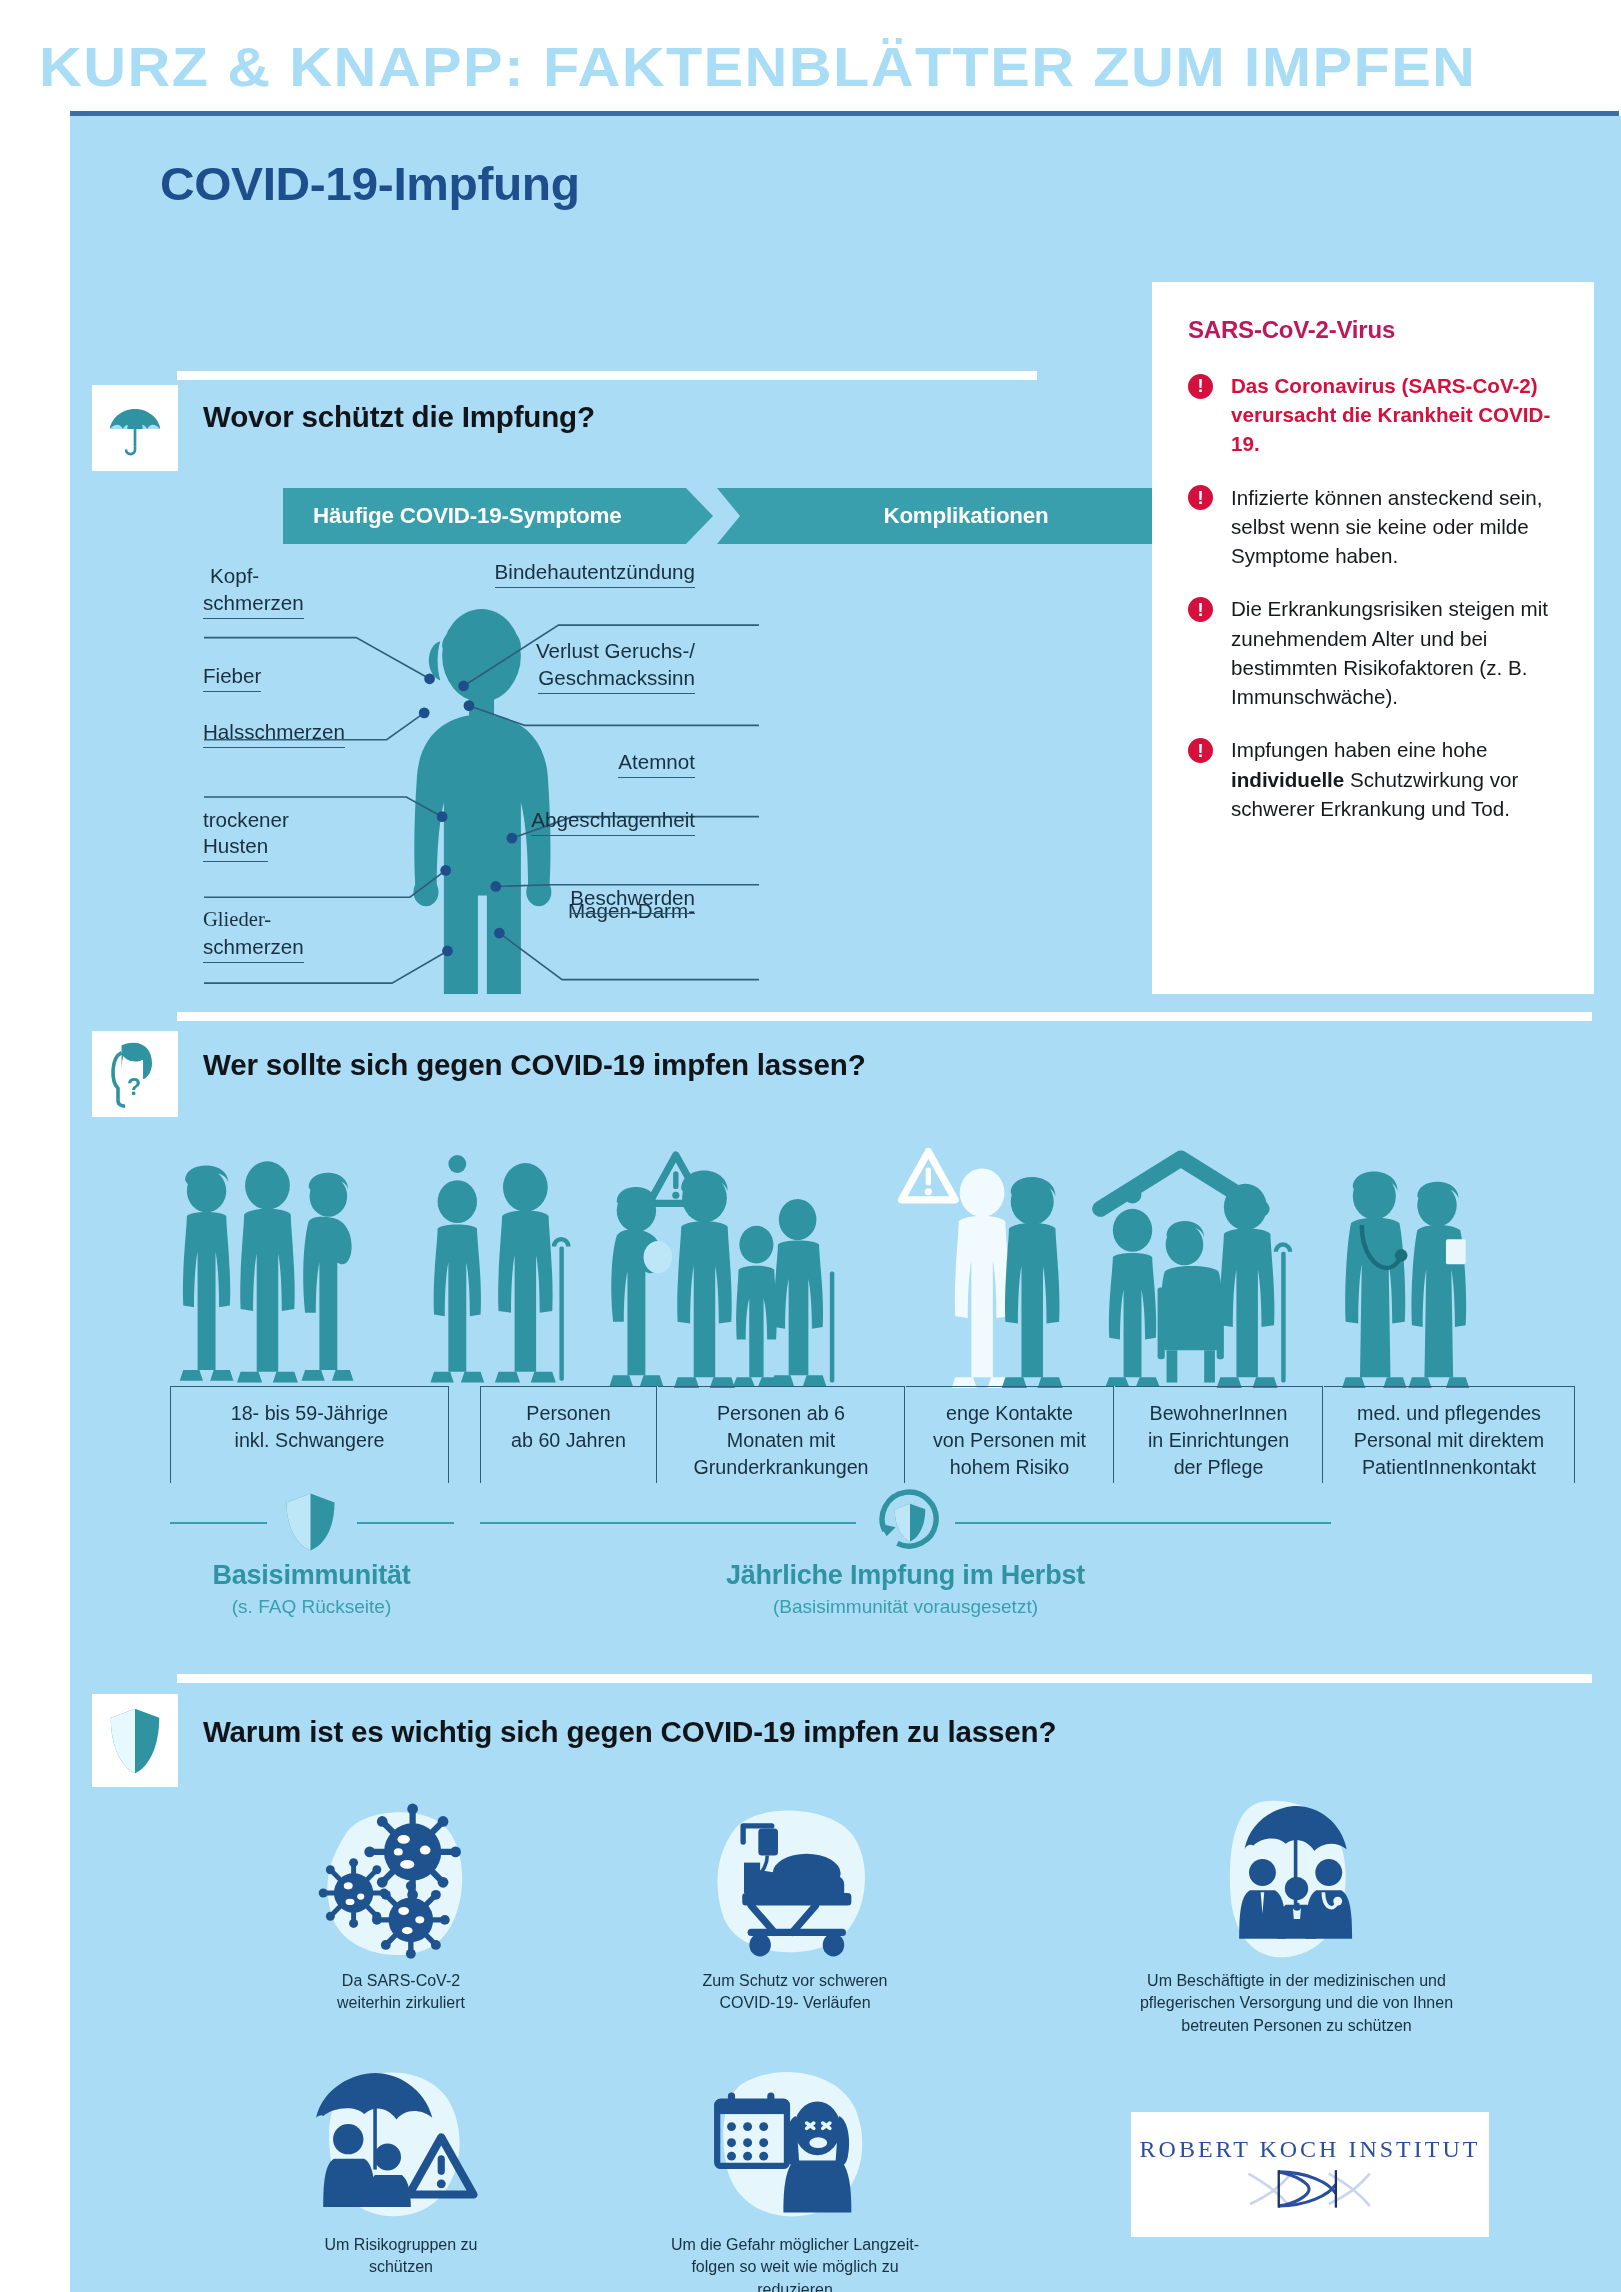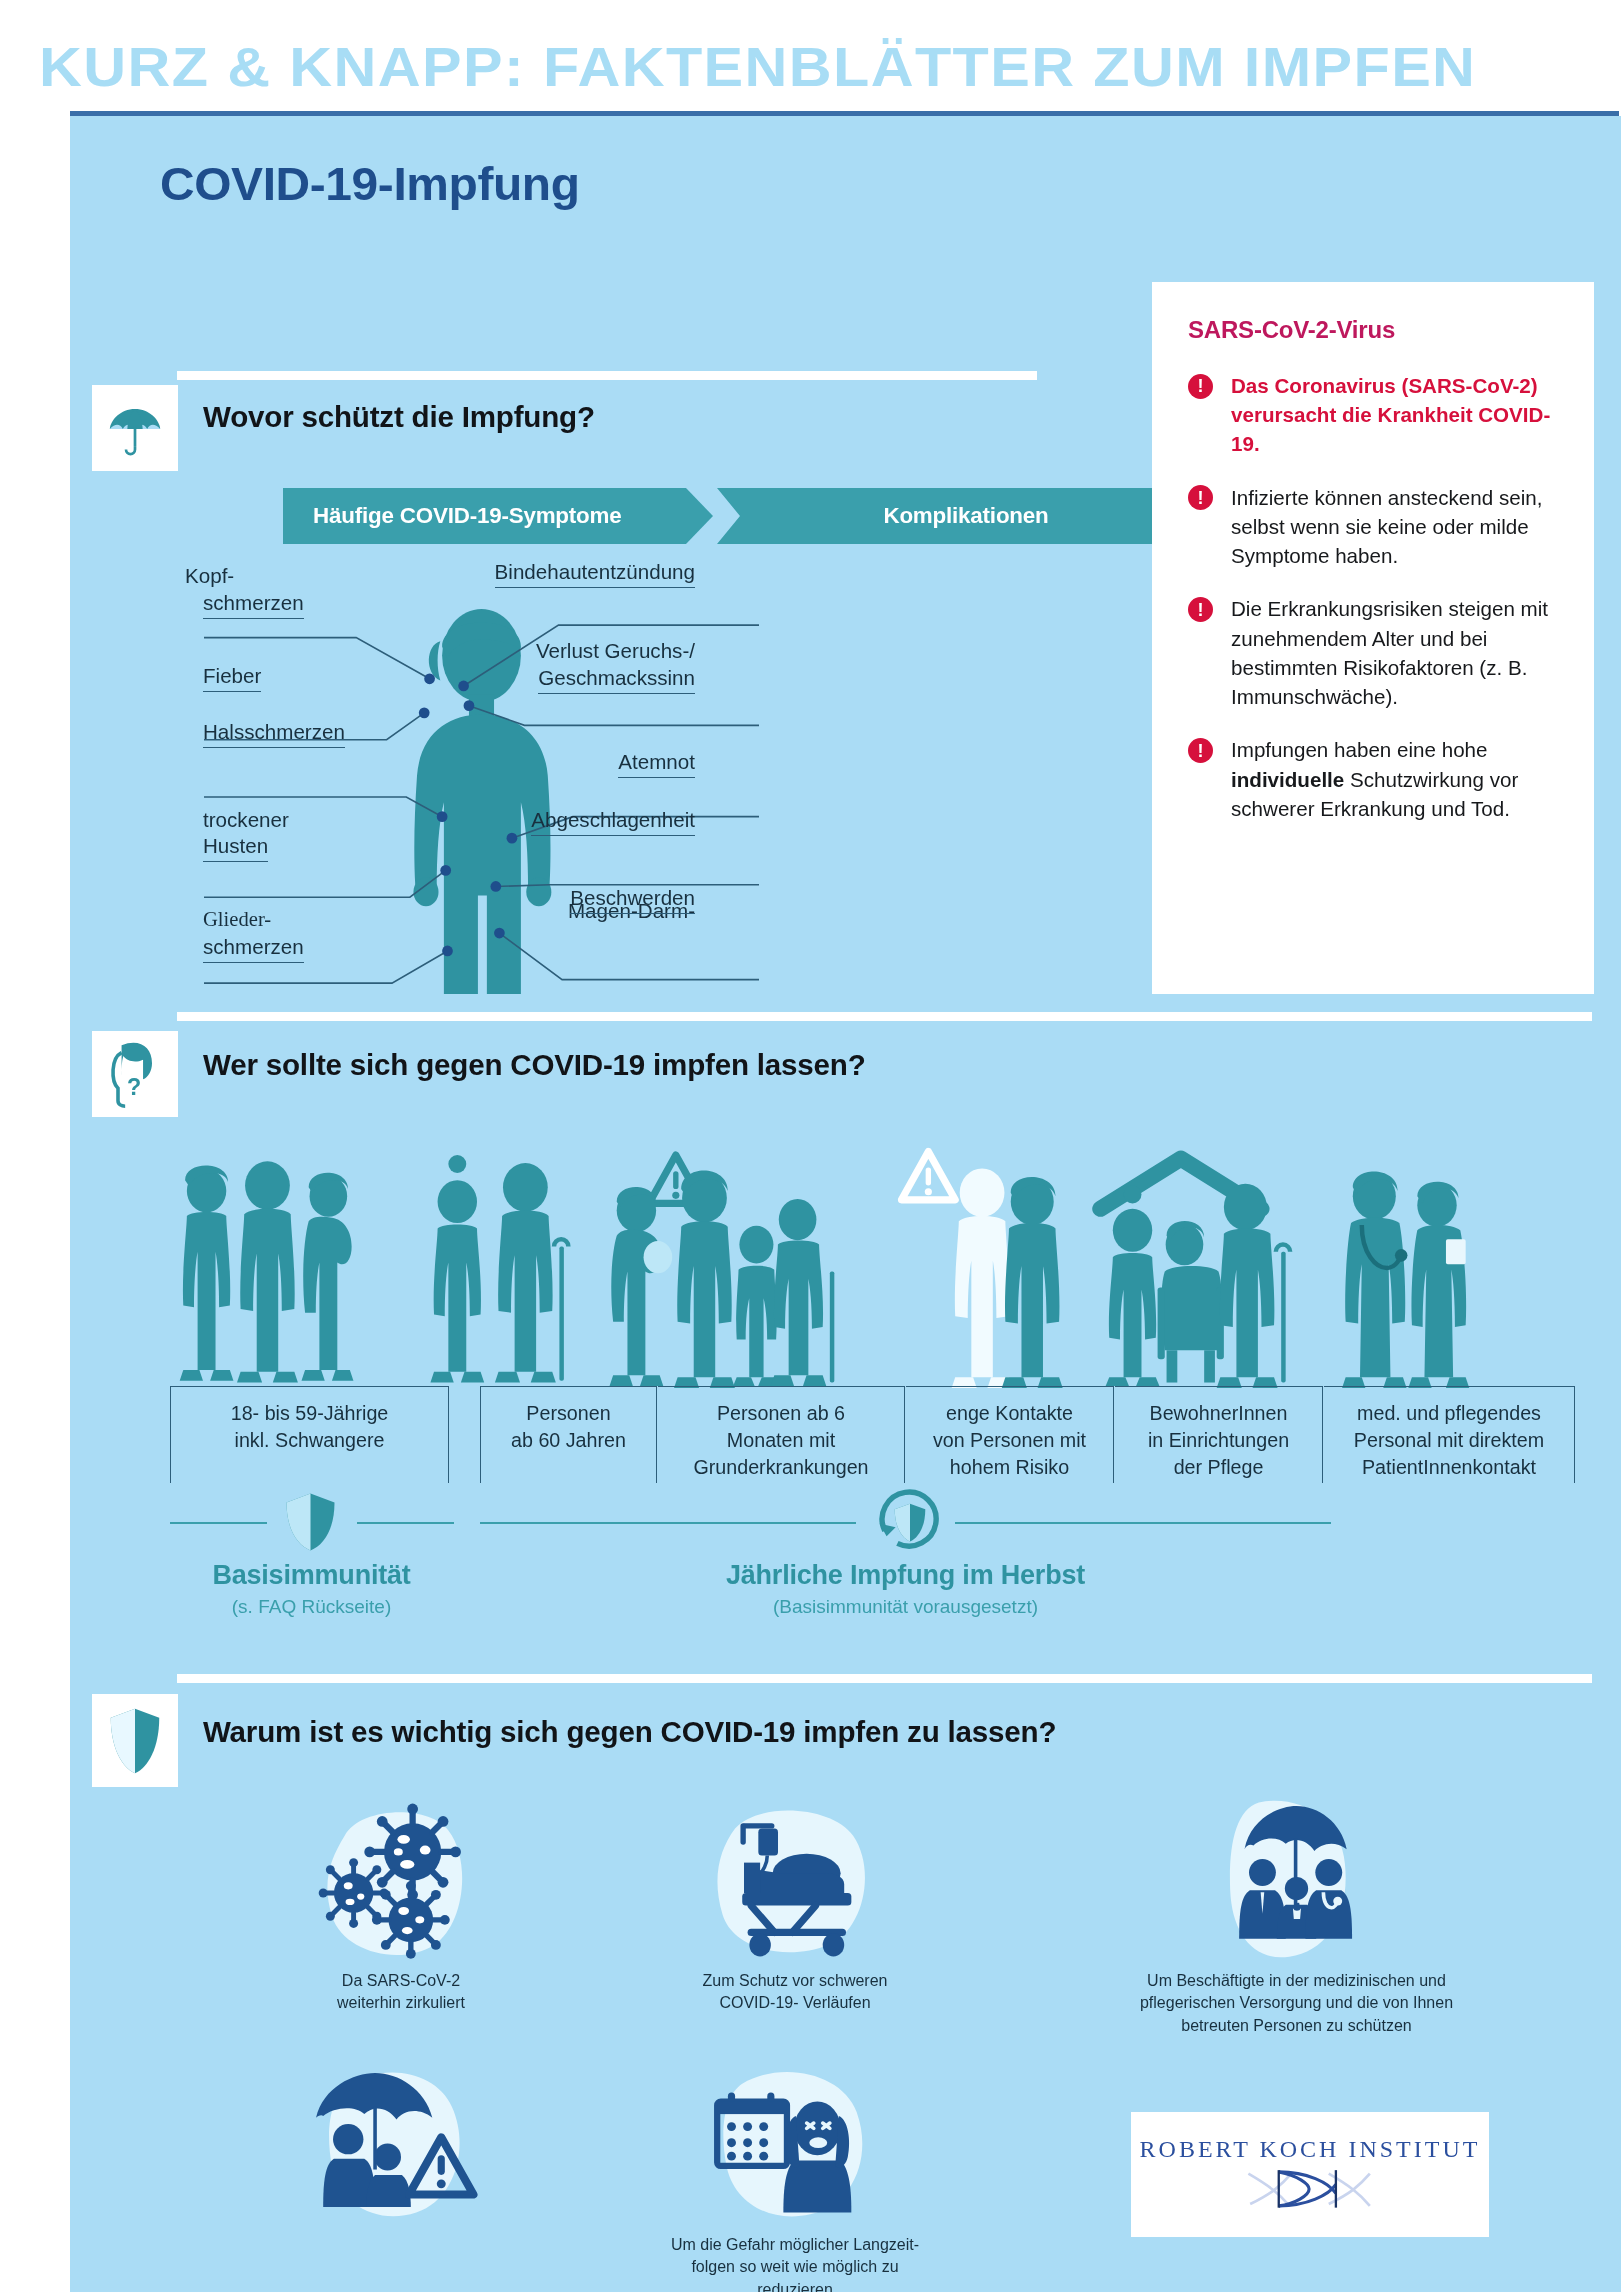--- a/index.html
+++ b/index.html
@@ -248,21 +248,21 @@
           <circle cx="270" cy="322" r="6"></circle>
         <circle cx="272" cy="412" r="6"></circle>
         <circle cx="290" cy="116" r="6"></circle>
           <circle cx="296" cy="138" r="6"></circle>
         <circle cx="344" cy="286" r="6"></circle>
           <circle cx="326" cy="340" r="6"></circle>
         <circle cx="330" cy="392" r="6"></circle>
       </g>
     </svg>
 
-    <div class="sym" style="left:115px; top:446px; border-bottom:none;">Kopf-</div>
+    <div class="sym" style="left:140px; top:446px; border-bottom:none;">Kopf-</div>
     <div class="sym" style="left:133px; top:473px;">schmerzen</div>
     <div class="sym" style="left:133px; top:546px;">Fieber</div>
     <div class="sym" style="left:133px; top:602px;">Halsschmerzen</div>
     <div class="sym" style="left:133px; top:690px; border-bottom:none;">trockener</div>
     <div class="sym" style="left:133px; top:716px;">Husten</div>
     <div class="sym" style="left:133px; top:790px; border-bottom:none;font-family:Liberation Serif, serif;">Glieder-</div>
     <div class="sym" style="left:133px; top:817px;">schmerzen</div>
 
     <div class="sym r" style="right:926px; top:442px;">Bindehautentzündung</div>
     <div class="sym r" style="right:926px; top:521px; border-bottom:none;">Verlust Geruchs-/</div>
@@ -605,20 +605,21 @@
             <circle cx="56" cy="84" r="17"></circle>
             <path d="M40 106 C30 112 28 132 28 160 L86 160 C86 132 84 112 74 106 Z"></path>
             <circle cx="100" cy="104" r="15"></circle>
             <path d="M86 124 C78 130 76 146 76 160 L126 160 C126 146 124 130 116 124 Z"></path>
             <path d="M160 82 L196 146 L124 146 Z" fill="none" stroke="#1f5390" stroke-width="9" stroke-linejoin="round"></path>
             <rect x="156" y="102" width="8" height="22" rx="4"></rect>
             <circle cx="160" cy="134" r="5"></circle>
           </g>
         </svg>
       </div>
+      <div class="cap">Um Risikogruppen zu<br>schützen</div>
     </div>
 
     <div class="reason" style="left:537px; top:1948px; width:376px;">
       <div class="blob">
         <svg width="206" height="161" viewBox="0 0 230 180">
           <path d="M56 22 C100 -4 168 10 184 54 C202 104 180 158 132 168 C88 178 46 156 38 112 C30 68 38 34 56 22 Z" fill="#e6f6fd"></path>
           <g fill="#1f5390">
             <rect x="40" y="32" width="8" height="22" rx="4"></rect>
             <rect x="84" y="32" width="8" height="22" rx="4"></rect>
             <rect x="28" y="42" width="78" height="72" rx="4" fill="none" stroke="#1f5390" stroke-width="7"></rect>

